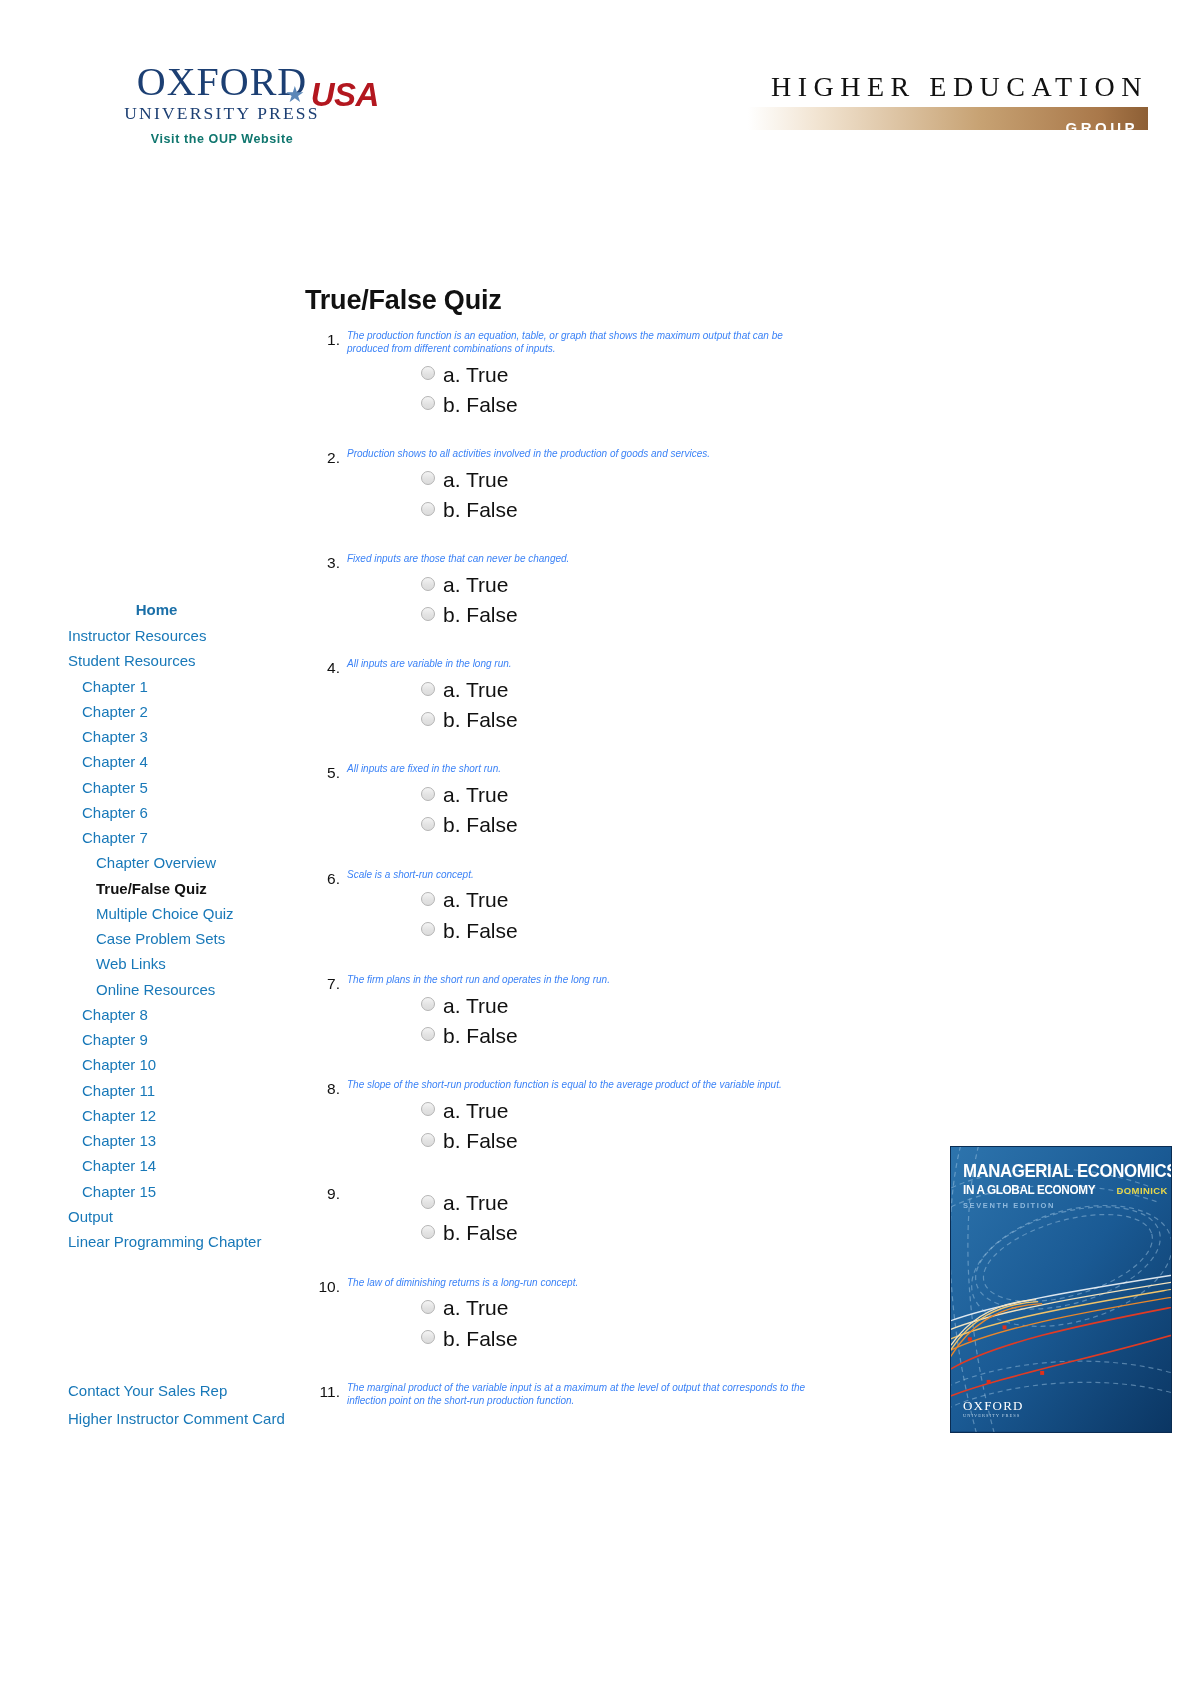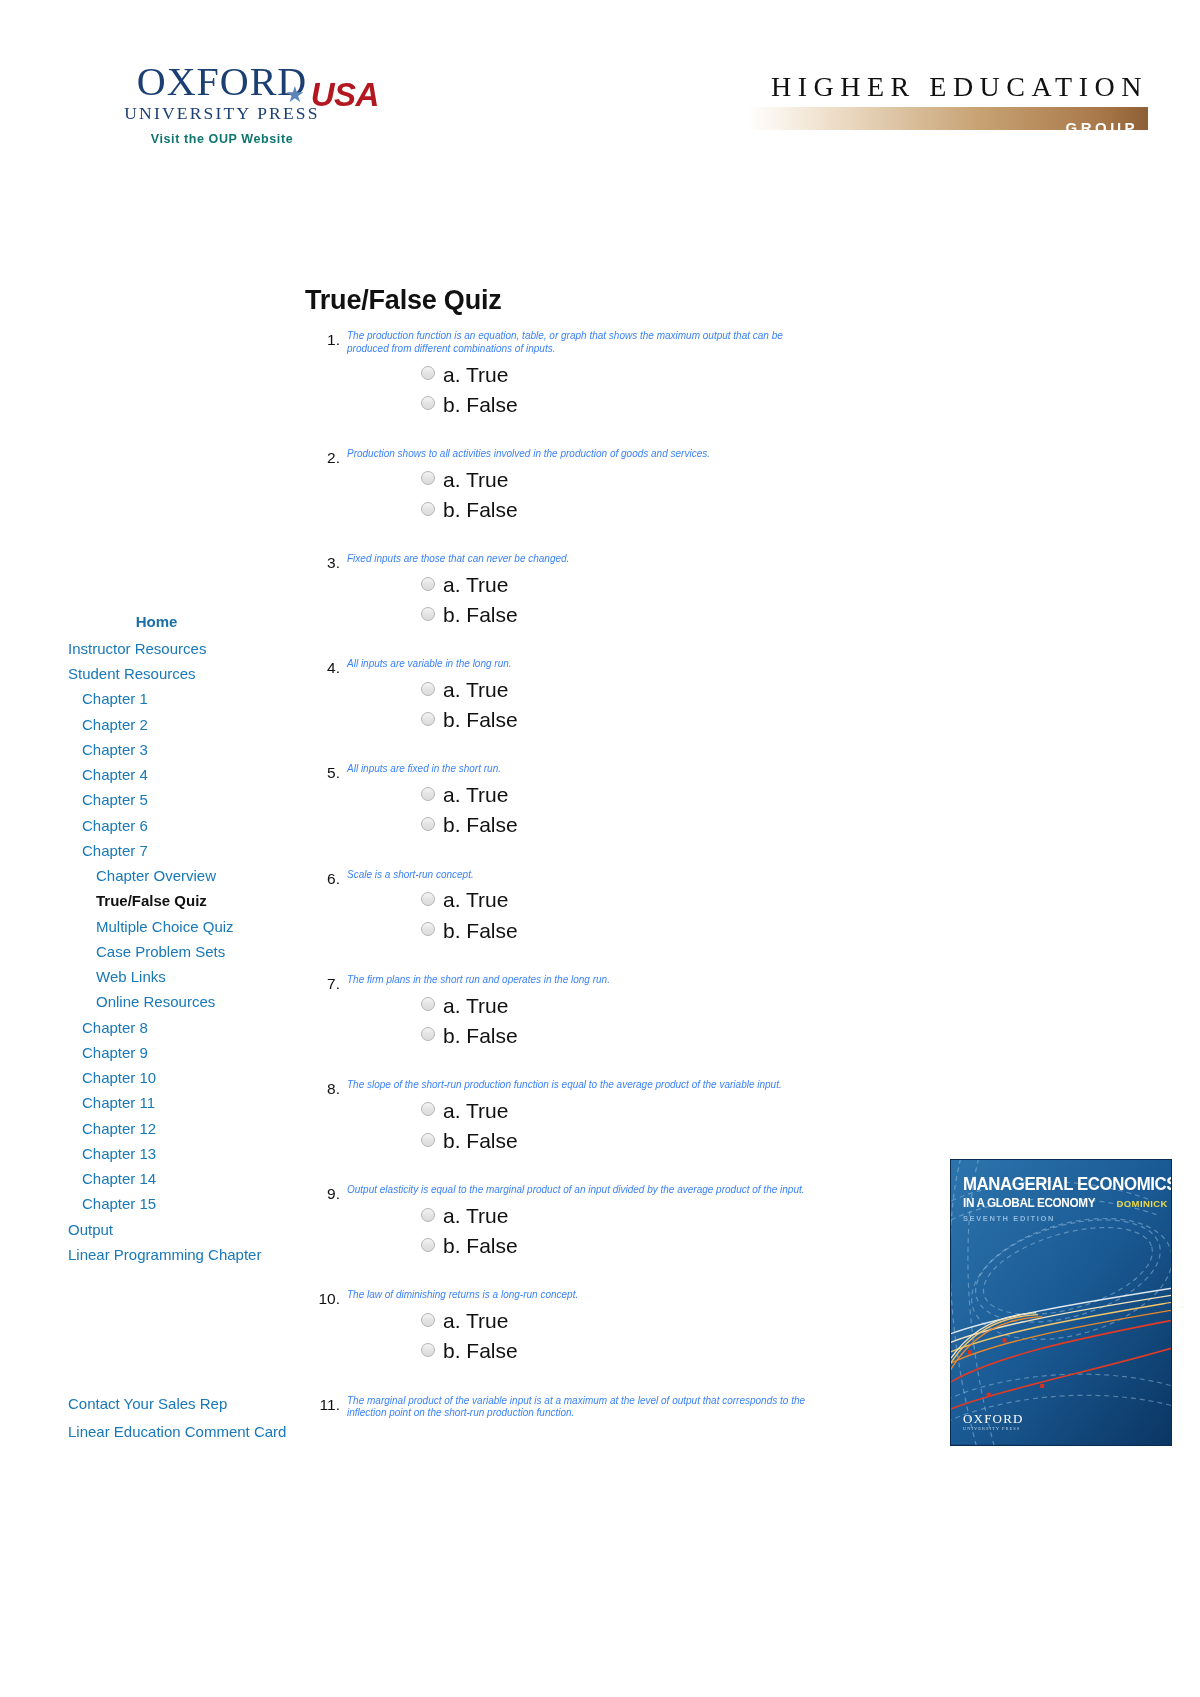--- a/index.html
+++ b/index.html
@@ -379,21 +379,21 @@
           <div class="nav-item lvl1">Chapter 12</div>
           <div class="nav-item lvl1">Chapter 13</div>
           <div class="nav-item lvl1">Chapter 14</div>
           <div class="nav-item lvl1">Chapter 15</div>
           <div class="nav-item lvl0">Output</div>
           <div class="nav-item lvl0">Linear Programming Chapter</div>
         </div>
       <div class="nav-gap"></div>
       <div id="nav-footer">
           <div class="nav-footer-link">Contact Your Sales Rep</div>
-          <div class="nav-footer-link">Linear Education Comment Card</div>
+          <div class="nav-footer-link">Higher Instructor Comment Card</div>
         </div>
     </nav>
 
     <main class="main">
       <h1 class="quiz-title">True/False Quiz</h1>
       <div class="quiz-list" id="quiz-list">
           <div class="question">
             <div class="q-num">1.</div>
             <div class="q-body">
               <div class="q-text">The production function is an equation, table, or graph that shows the maximum output that can be produced from different combinations of inputs.</div>
@@ -517,21 +517,20 @@
                 <label class="choice">
                   <span class="radio"></span>
                   <span class="choice-label">b. False</span>
                 </label>
               </div>
             </div>
           </div>
           <div class="question">
             <div class="q-num">9.</div>
             <div class="q-body">
-              <div class="q-text">Output elasticity is equal to the marginal product of an input divided by the average product of the input.</div>
               <div class="choices">
                 <label class="choice">
                   <span class="radio"></span>
                   <span class="choice-label">a. True</span>
                 </label>
                 <label class="choice">
                   <span class="radio"></span>
                   <span class="choice-label">b. False</span>
                 </label>
               </div>

